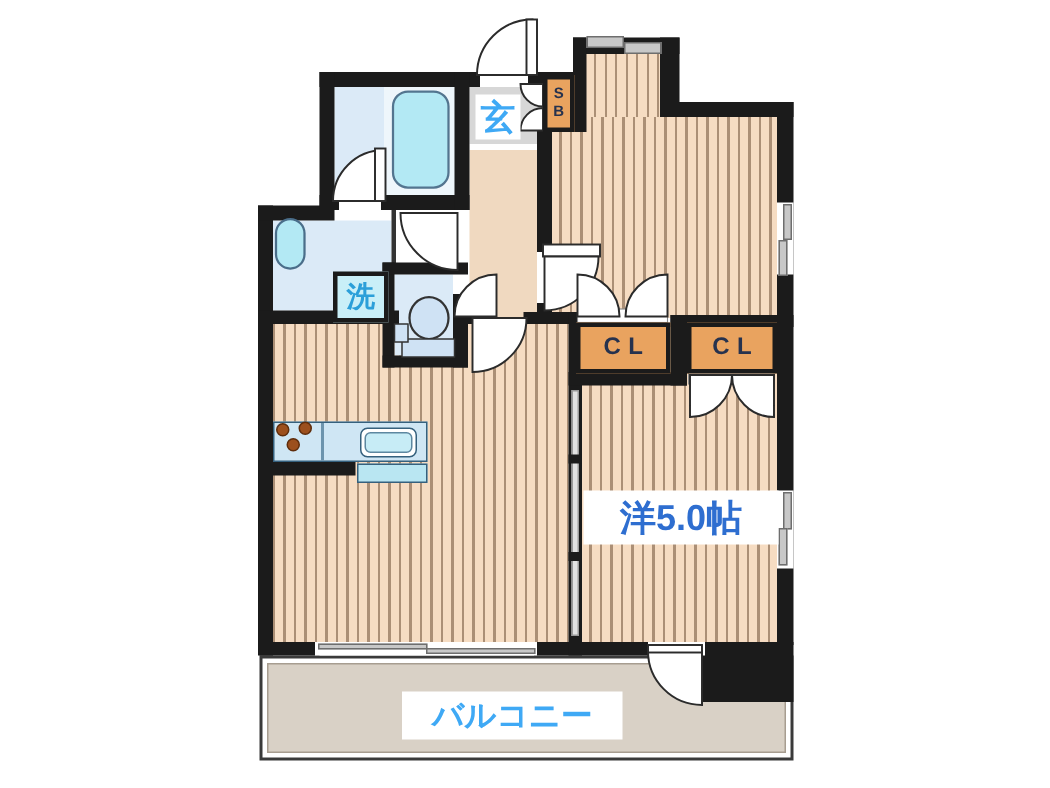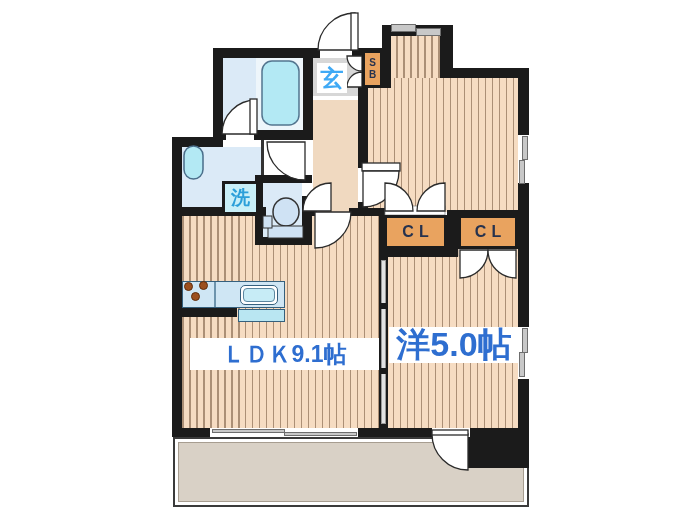--- a/index.html
+++ b/index.html
@@ -136,17 +136,17 @@
     <span>CL</span>
   </div>
   <div class="closet" style="left:362px;top:50px;width:21px;height:38px;font-size:10px;">
     <span style="writing-mode:vertical-rl;text-orientation:upright;letter-spacing:1px;">SB</span>
   </div>
 
   <div class="abs" style="left:222px;top:181px;width:37px;height:34px;background:#c9eff8;border:3px solid #1b1b1b;display:flex;align-items:center;justify-content:center;">
     <span style="color:#2b9fd9;font-size:19px;font-weight:bold;">洗</span>
   </div>
 
-  <div class="lbl" style="left:389px;top:327px;width:130px;height:36px;font-size:34px;">洋5.0帖</div>
-  <div class="lbl" style="left:190px;top:338px;width:189px;height:32px;font-size:23px;">ＬＤＫ9.1帖</div>
+  <div class="lbl" style="left:389px;top:327px;width:130px;height:36px;font-size:24px;">洋5.0帖</div>
+  <div class="lbl cyanlbl" style="left:268px;top:461px;width:147px;height:32px;font-size:21px;">バルコニー</div>
   <div class="lbl cyanlbl" style="left:317px;top:63px;width:30px;height:30px;font-size:23px;">玄</div>
 
 </div>
 
 </body></html>

